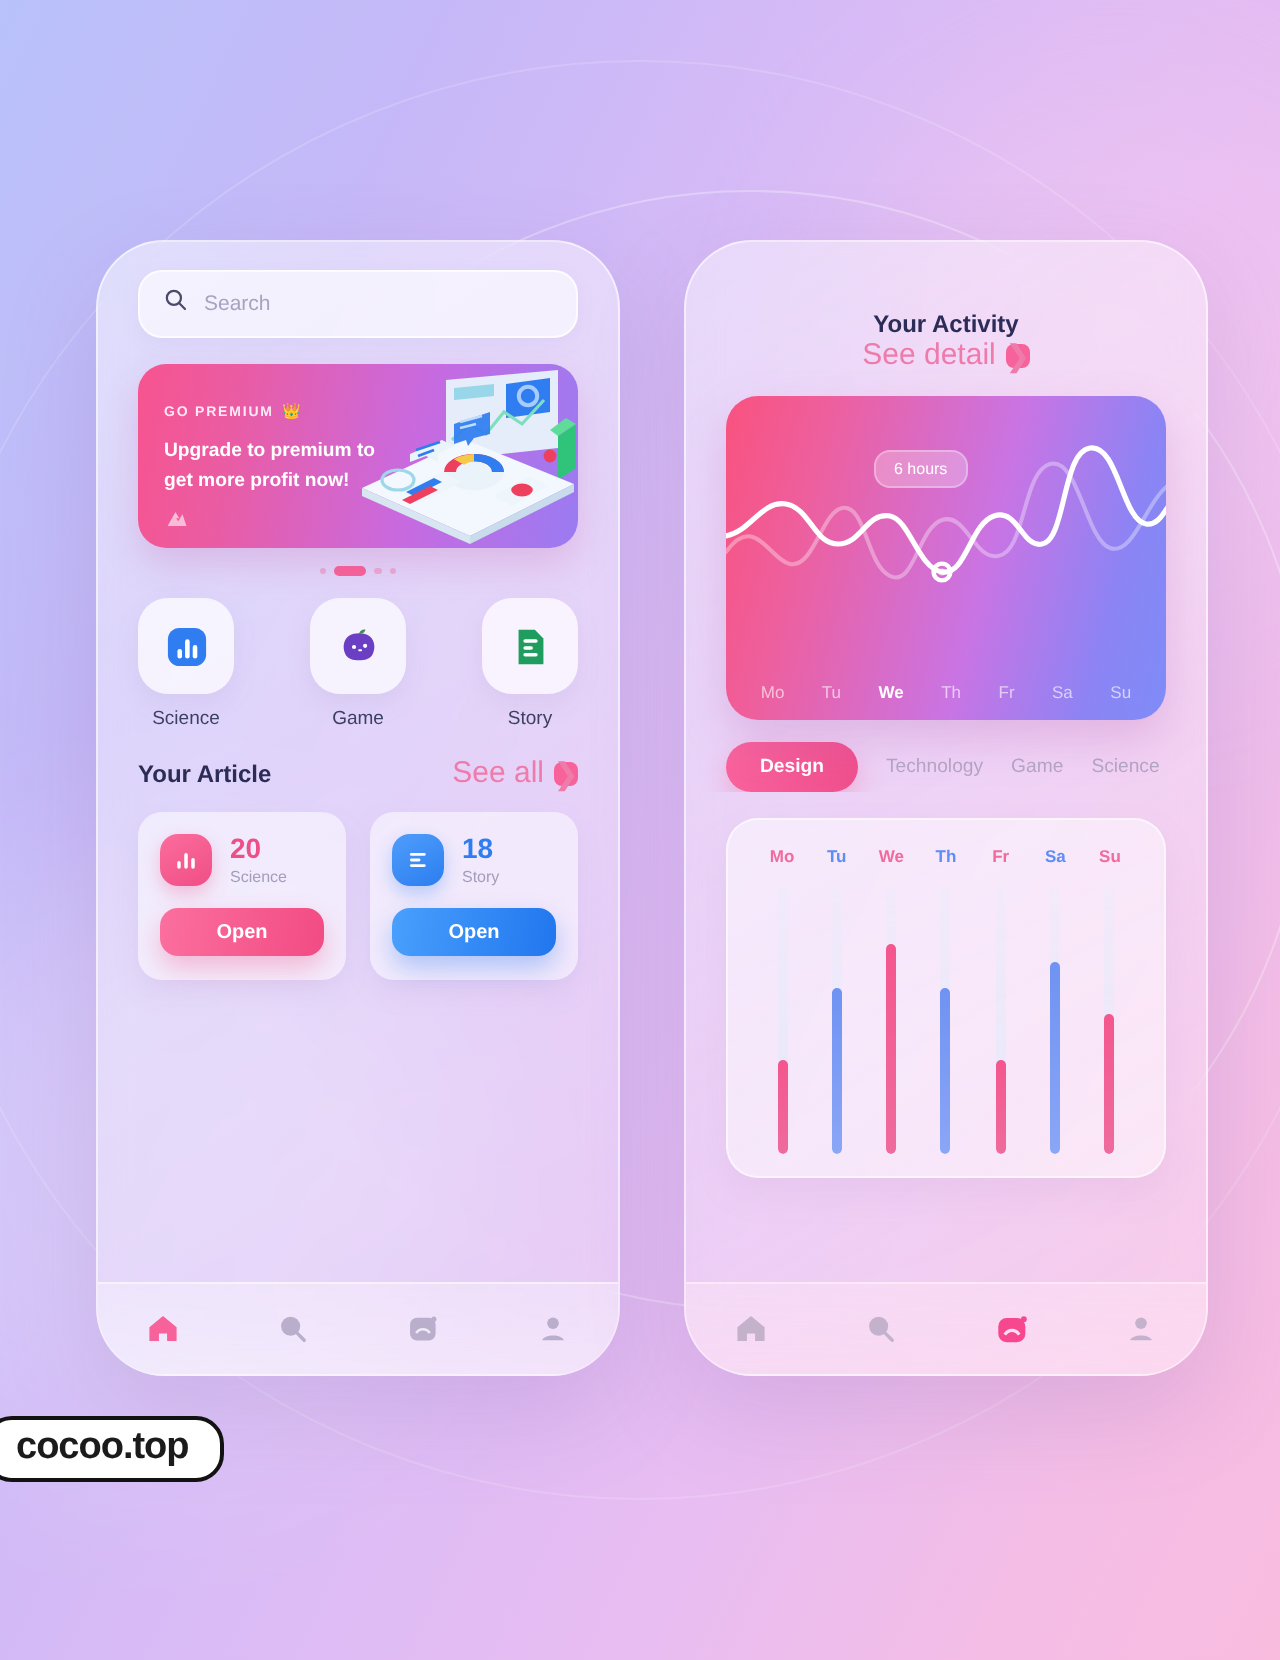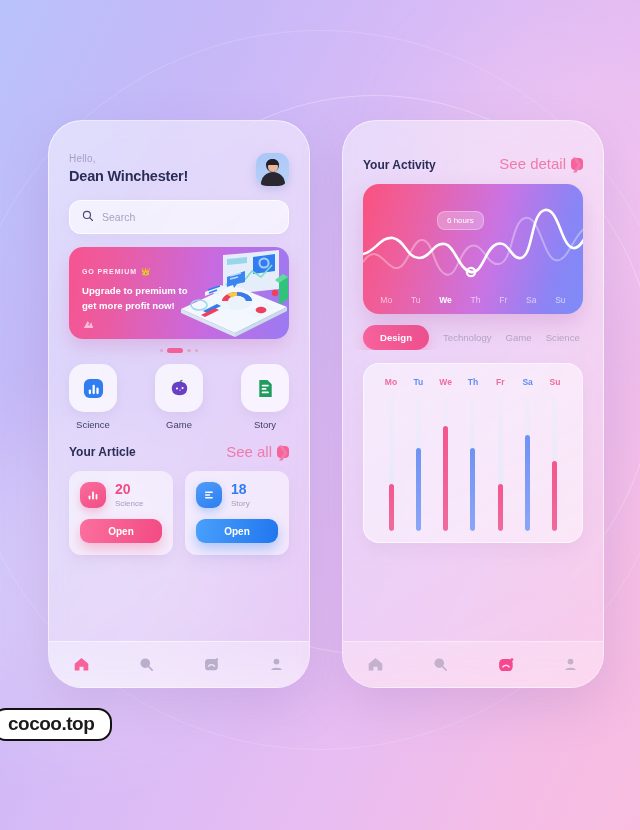--- a/index.html
+++ b/index.html
@@ -129,23 +129,23 @@
   .nav {
     position:absolute; left:0; right:0; bottom:0; height:46px;
     display:flex; align-items:center; justify-content:space-around;
     background:linear-gradient(180deg,rgba(255,255,255,0.34),rgba(255,255,255,0.48));
     border-top:1px solid rgba(255,255,255,0.40);
   }
   .nav-r { background:linear-gradient(180deg,rgba(255,235,248,0.40),rgba(255,228,244,0.55)); }
   .nav-i { width:22px;height:22px;display:flex;align-items:center;justify-content:center; }
 
   
-  .rp-head { display:flex; align-items:flex-end; justify-content:space-between; padding:34px 20px 0 20px; }
+  .rp-head { display:flex; align-items:center; justify-content:space-between; padding:34px 20px 0 20px;flex-direction:column; }
   .act-card {
-    margin:12px 20px 0 20px; height:130px; border-radius:16px;
+    margin:12px 20px 0 20px; height:162px; border-radius:16px;
     background:linear-gradient(104deg,#f9527f 0%,#ee5f9d 20%,#c974e4 58%,#8b84f5 85%,#7e8cf7 100%);
     position:relative; overflow:hidden;
     box-shadow:0 10px 22px rgba(180,90,170,.25);
     text-align:right;
   }
   .tooltip {
     position:absolute; left:74px; top:27px;
     padding:4px 9px; border-radius:8px;
     background:rgba(255,255,255,0.26);
     border:1px solid rgba(255,255,255,0.30);
@@ -198,32 +198,20 @@
 </head>
 <body>
 
 <div class="glow glow-a"></div>
 <div class="glow glow-b"></div>
 <div class="bg-arc arc1"></div>
 <div class="bg-arc arc2"></div>
 
 <div class="phone phone-left">
 
-  <div class="greet-row">
-    <div>
-      <div class="hello">Hello,</div>
-      <div class="uname">Dean Winchester!</div>
-    </div>
-    <div class="avatar">
-      <div class="av-body"></div>
-      <div class="av-head"></div>
-      <div class="av-face"></div>
-      <div class="av-hair"></div>
-    </div>
-  </div>
 
   <div class="search">
     <span>
       <svg width="12" height="12" viewBox="0 0 16 16">
           <circle cx="6.6" cy="6.6" r="4.7" fill="none" stroke="#4b4a6b" stroke-width="1.5"></circle>
           <line x1="10.2" y1="10.2" x2="14" y2="14" stroke="#4b4a6b" stroke-width="1.5" stroke-linecap="round"></line>
         </svg>
     </span>
     <span class="search-ph">Search</span>
   </div>

